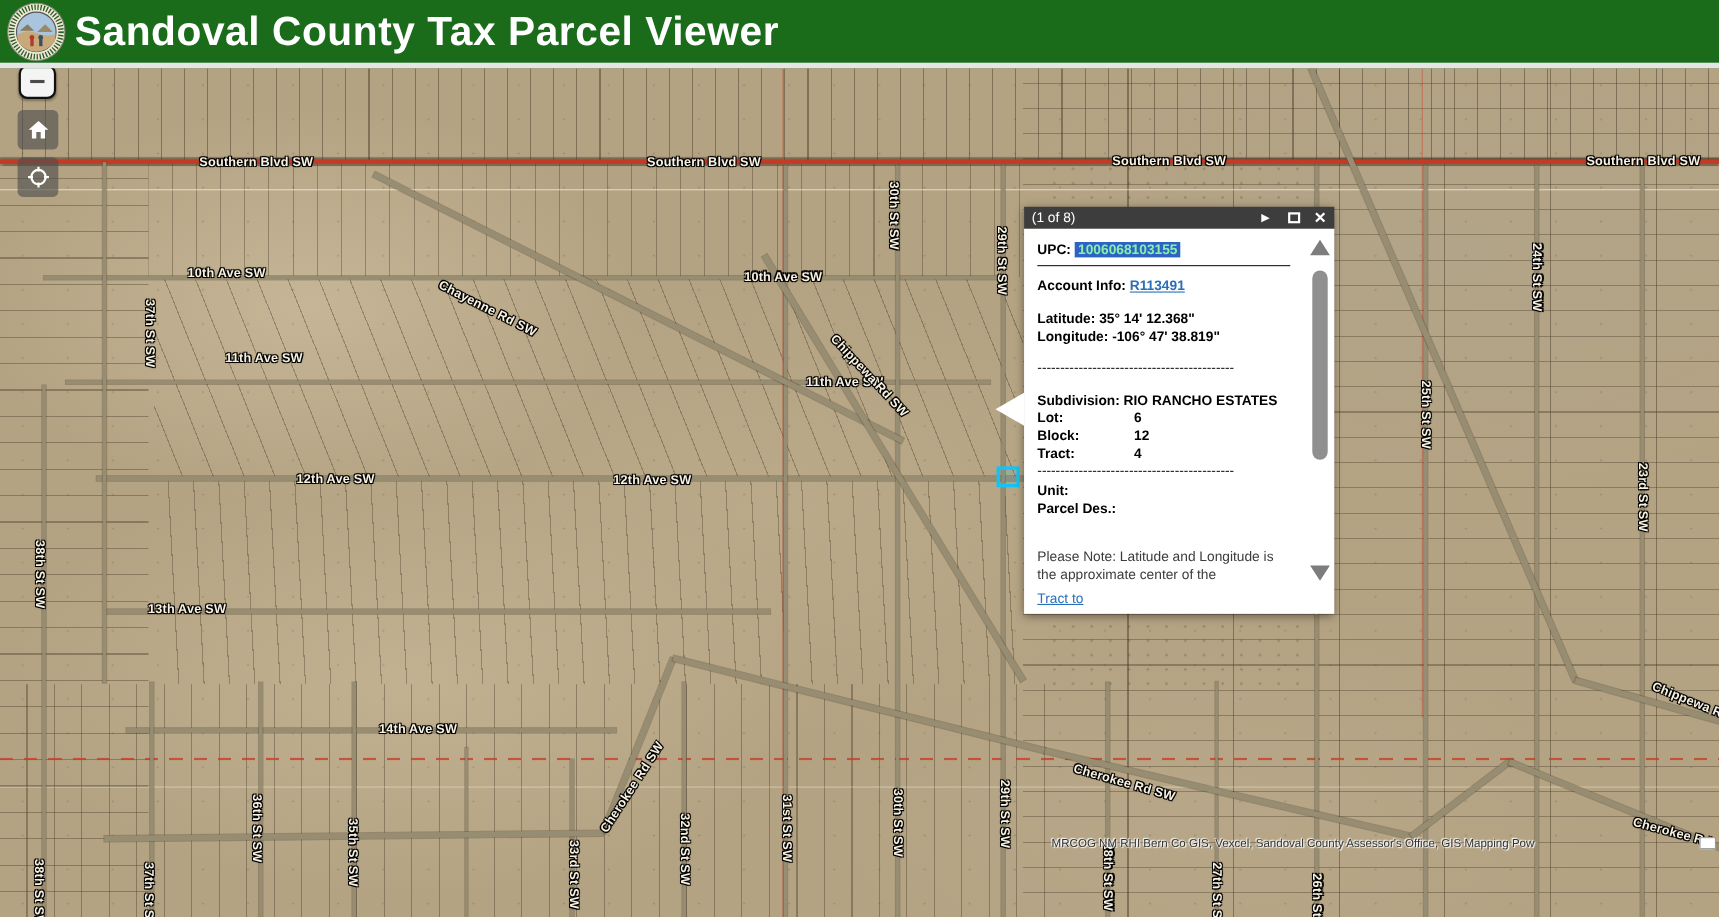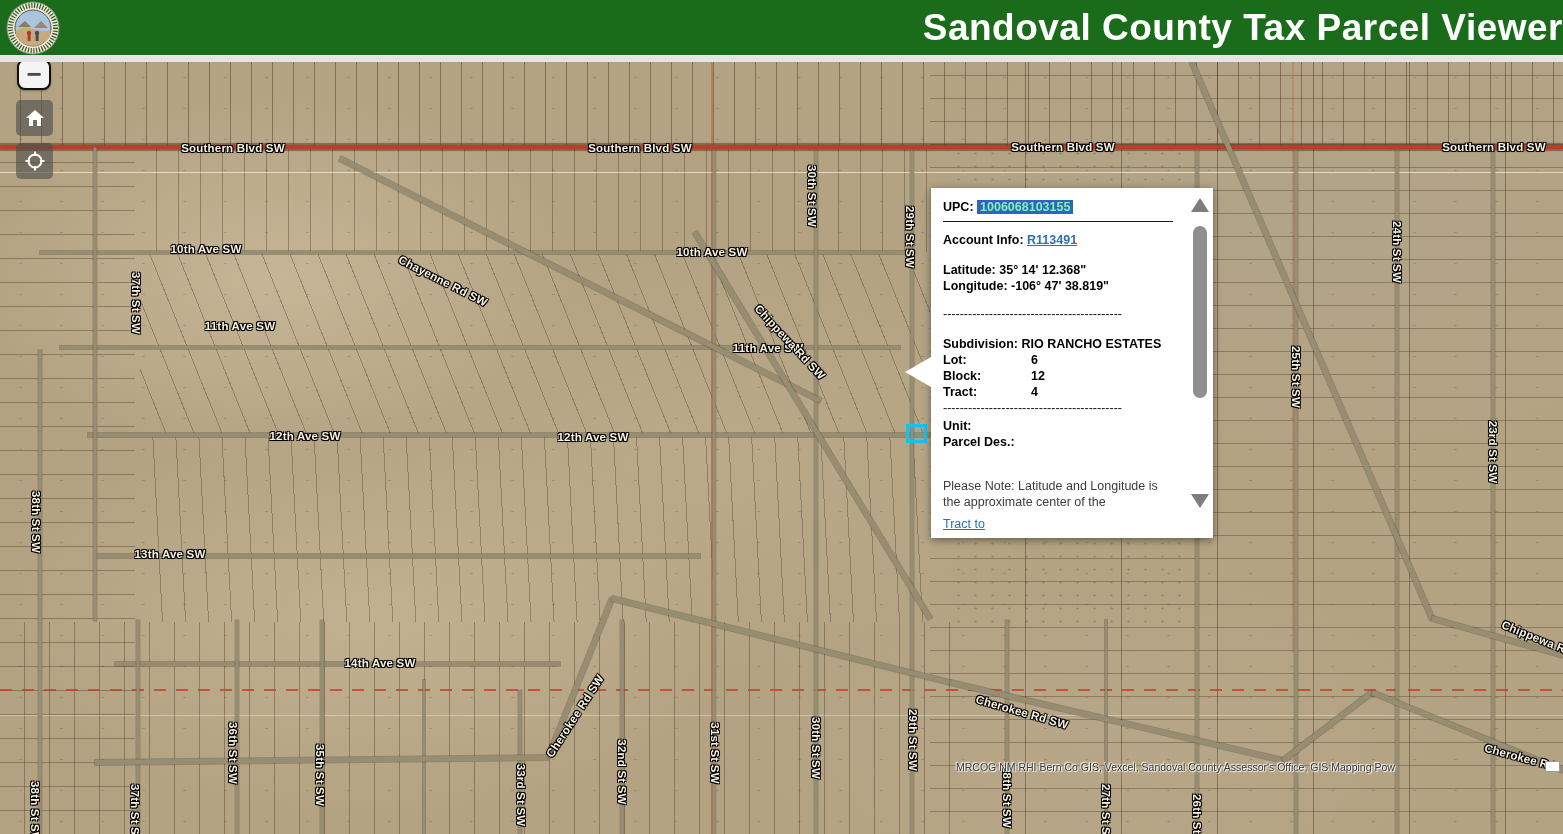--- a/index.html
+++ b/index.html
@@ -2,22 +2,22 @@
 <html><head>
 <meta charset="utf-8">
 <style>
   * { box-sizing: border-box; margin: 0; padding: 0; }
   html, body { width: 1563px; height: 834px; overflow: hidden; }
   body { font-family: "Liberation Sans", sans-serif; position: relative; background: #b4a383; }
 
   
   #header {
     position: absolute; left: 0; top: 0; width: 1563px; height: 62px;
-    background: #1a6c1a; border-bottom: 7px solid #e5e5e5;
-    display: flex; align-items: center; z-index: 50; justify-content: space-between;
+    background: #1a6c1a; border-bottom: 5px solid #e5e5e5;
+    display: flex; align-items: center; z-index: 50;
   }
   #seal { margin-left: 6px; flex: 0 0 auto; }
   #app-title {
     color: #ffffff; font-size: 37px; font-weight: bold; letter-spacing: 0.5px;
     margin-left: 8px; white-space: nowrap;
   }
 
   
   #map {
     position: absolute; left: 0; top: 62px; width: 1563px; height: 772px;
@@ -243,20 +243,26 @@
     <circle cx="11" cy="11" r="6.5" fill="none" stroke="#fff" stroke-width="2"></circle>
     <line x1="11" y1="1.5" x2="11" y2="6" stroke="#fff" stroke-width="2"></line>
     <line x1="11" y1="16" x2="11" y2="20.5" stroke="#fff" stroke-width="2"></line>
     <line x1="1.5" y1="11" x2="6" y2="11" stroke="#fff" stroke-width="2"></line>
     <line x1="16" y1="11" x2="20.5" y2="11" stroke="#fff" stroke-width="2"></line>
   </svg>
 </div>
 
 <div id="popup">
   <div id="popup-pointer"></div>
+  <div id="popup-titlebar">
+    <span id="popup-title">(1 of 8)</span>
+    <span id="next-icon" class="tb-icon">▶</span>
+    <span id="max-icon" class="tb-icon"></span>
+    <span id="close-icon" class="tb-icon">✕</span>
+  </div>
   <div id="popup-body">
     <div>
       <span class="b">UPC:</span>
       <span id="upc-value">1006068103155</span>
     </div>
     <hr id="upc-hr">
     <div>
       <span class="b">Account Info:</span>
       <span> </span>
       <span class="popup-link">R113491</span>

